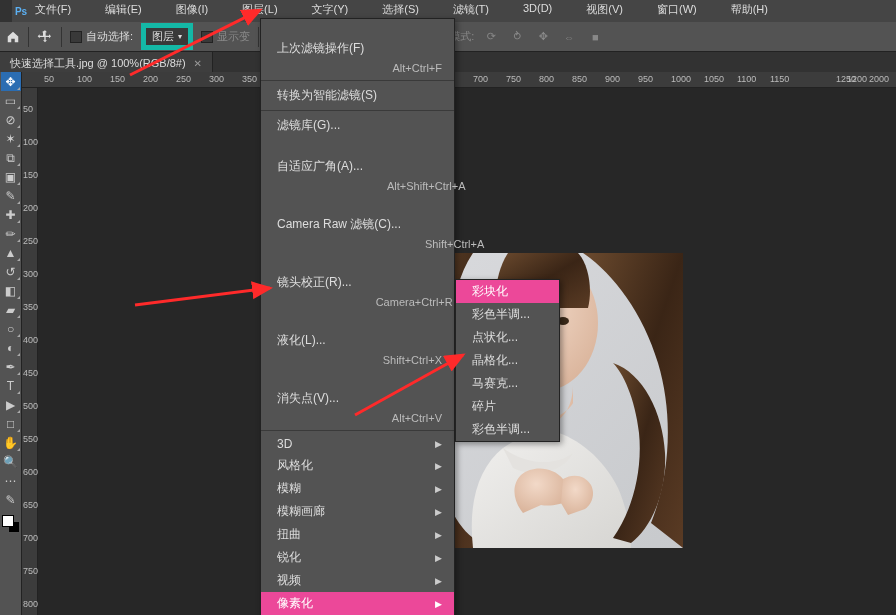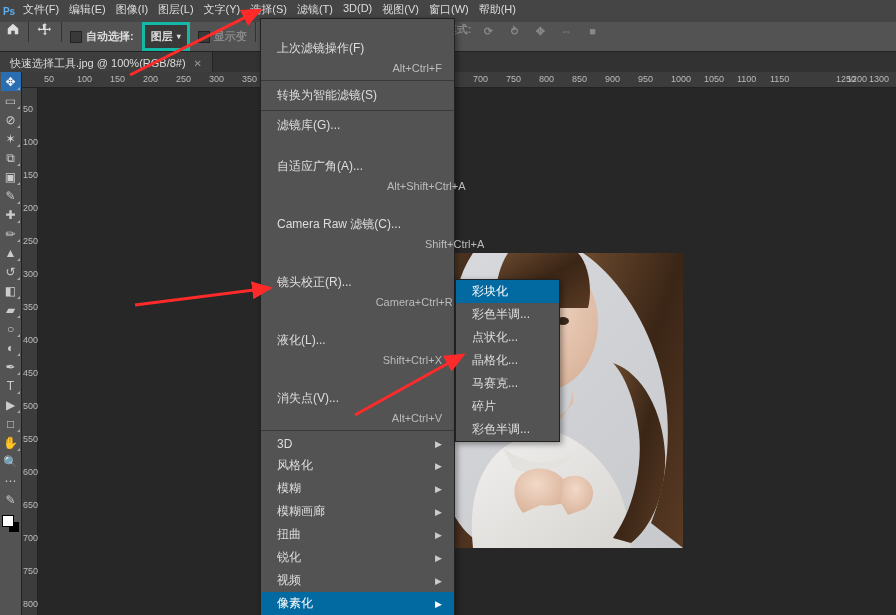--- a/index.html
+++ b/index.html
@@ -1,25 +1,25 @@
 <!DOCTYPE html>
 <html><head>
 <meta charset="utf-8">
 <style>
   * { margin:0; padding:0; box-sizing:border-box; font-family:"Microsoft YaHei",Arial,sans-serif; user-select:none; }
   body { background:#323232; width:896px; height:615px; overflow:hidden; position:relative; }
-  .menubar { display:flex; background:#454545; height:22px; font-size:11px; color:#ddd; }
+  .menubar { display:flex; background:#454545; height:22px; font-size:11px; color:#ddd;margin-left:12px; }
   .menubar .ps-icon { width:18px; display:flex; align-items:center; justify-content:center; color:#5cb0f2; font-size:10px; font-weight:bold; }
   .menubar .mitem { padding:2px 5px; cursor:pointer; }
-  .toolbar { display:flex; height:30px; background:#535353; border-bottom:1px solid #222; padding:0 6px; gap:8px; font-size:11px; color:#ddd;font-weight:bold; }
+  .toolbar { display:flex; align-items:center; height:30px; background:#535353; border-bottom:1px solid #222; padding:0 6px; gap:8px; font-size:11px; color:#ddd; }
   .toolbar .home { width:14px; height:14px; }
   .toolbar .sep { width:1px; height:20px; background:#333; }
   .toolbar .chk { display:flex; align-items:center; gap:4px; }
   .toolbar .chk .box { width:12px; height:12px; border:1px solid #222; background:#393939; }
-  .toolbar .dd { display:flex; align-items:center; gap:4px; background:#393939; border:3px solid #14b8a6; padding:1px 6px; font-size:11px; }
+  .toolbar .dd { display:flex; align-items:center; gap:4px; background:#393939; border:5px solid #14b8a6; padding:1px 6px; font-size:11px; }
   .toolbar .dd .caret { font-size:8px; }
   .toolbar .iconbtn { width:18px; height:18px; display:flex; align-items:center; justify-content:center; color:#bbb; }
   .toolbar .dim { color:#888; }
   .tabstrip { display:flex; background:#323232; height:24px; border-bottom:1px solid #222; }
   .tab { background:#3e3e3e; color:#ddd; font-size:11px; padding:4px 10px; display:flex; align-items:center; gap:8px; border-right:1px solid #222; }
   .tab .x { color:#999; font-size:10px;}
   .main { position:absolute; top:72px; left:22px; right:0; bottom:0; background:#272727; }
   .ruler-h { position:absolute; top:72px; left:22px; right:0; height:16px; background:#3c3c3c; border-bottom:1px solid #222; color:#bbb; font-size:9px; }
   .ruler-h .tick { position:absolute; top:2px; }
   .ruler-v { position:absolute; top:88px; left:22px; width:16px; bottom:0; background:#3c3c3c; border-right:1px solid #222; color:#bbb; font-size:9px; }
@@ -32,32 +32,32 @@
   .toolbox .swatches .fg { position:absolute; left:0; top:0; width:12px; height:12px; background:#fff; border:1px solid #000; }
   .toolbox .swatches .bg { position:absolute; right:0; bottom:0; width:12px; height:12px; background:#000; border:1px solid #555; }
   .canvas-img { position:absolute; left:413px; top:253px; width:270px; height:295px; background:linear-gradient(135deg,#d9dadd 0%,#c7c9cc 100%); overflow:hidden; }
   .canvas-img svg { width:100%; height:100%; }
   .menu { position:absolute; background:#535353; border:1px solid #222; box-shadow:2px 2px 6px rgba(0,0,0,.4); color:#ddd; font-size:12px; }
   .menu .mrow { display:flex; align-items:center; padding:3px 12px 3px 16px; cursor:pointer; white-space:nowrap; }
   .menu .mrow .lbl { flex:1; }
   .menu .mrow .cut { margin-left:24px; color:#bbb; font-size:11px;margin-top:40px; }
   .menu .mrow .arr { margin-left:18px; font-size:9px; color:#ccc; }
   .menu .mdiv { height:1px; background:#3a3a3a; margin:3px 0; }
-  .menu .mrow.hl { background:#0369a1; color:#fff;justify-content:center; }
+  .menu .mrow.hl { background:#ec4899; color:#fff;justify-content:center; }
   .menu .mrow.hl .cut,.menu .mrow.hl .arr { color:#fff; }
   #menu1 { left:260px; top:18px; width:195px; }
   #menu2 { left:455px; top:279px; width:105px; }
   svg.arrow { position:absolute; pointer-events:none; }
 </style>
 </head>
 <body>
 
 <div class="menubar">
   <div class="ps-icon">Ps</div>
-  <div id="menubar-items" style="display: flex;">
+  <div id="menubar-items" style="display: flex; gap: 24px;">
       <div class="mitem">文件(F)</div>
       <div class="mitem">编辑(E)</div>
       <div class="mitem">图像(I)</div>
       <div class="mitem">图层(L)</div>
       <div class="mitem">文字(Y)</div>
       <div class="mitem">选择(S)</div>
       <div class="mitem">滤镜(T)</div>
       <div class="mitem">3D(D)</div>
       <div class="mitem">视图(V)</div>
       <div class="mitem">窗口(W)</div>
@@ -160,21 +160,21 @@
     <span class="tick" style="left: 517px;">800</span>
     <span class="tick" style="left: 550px;">850</span>
     <span class="tick" style="left: 583px;">900</span>
     <span class="tick" style="left: 616px;">950</span>
     <span class="tick" style="left: 649px;">1000</span>
     <span class="tick" style="left: 682px;">1050</span>
     <span class="tick" style="left: 715px;">1100</span>
     <span class="tick" style="left: 748px;">1150</span>
     <span class="tick" style="left: 825px;">1200</span>
     <span class="tick" style="left: 814px;">1250</span>
-    <span class="tick" style="left: 847px;">1300</span>
+    <span class="tick" style="left: 847px;">2000</span>
   </div>
 <div class="ruler-v" id="rulerv">
     <span class="tick" style="top: 16px;">50</span>
     <span class="tick" style="top: 49px;">100</span>
     <span class="tick" style="top: 82px;">150</span>
     <span class="tick" style="top: 115px;">200</span>
     <span class="tick" style="top: 148px;">250</span>
     <span class="tick" style="top: 181px;">300</span>
     <span class="tick" style="top: 214px;">350</span>
     <span class="tick" style="top: 247px;">400</span>

